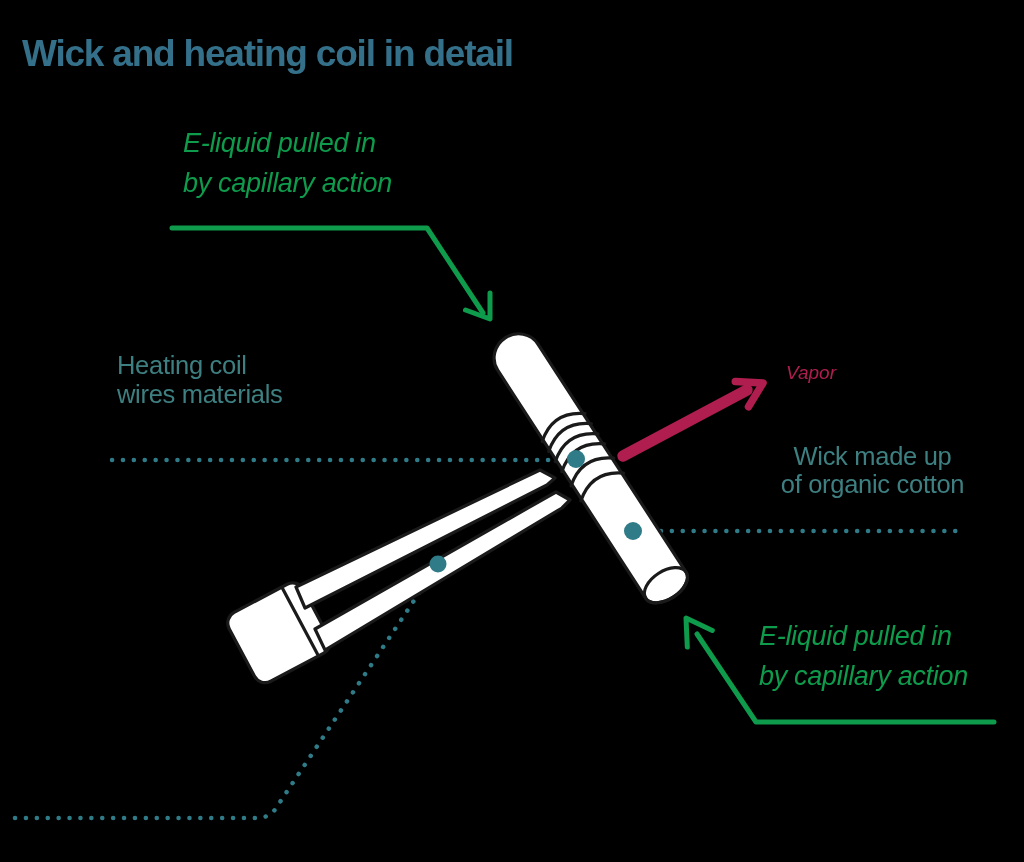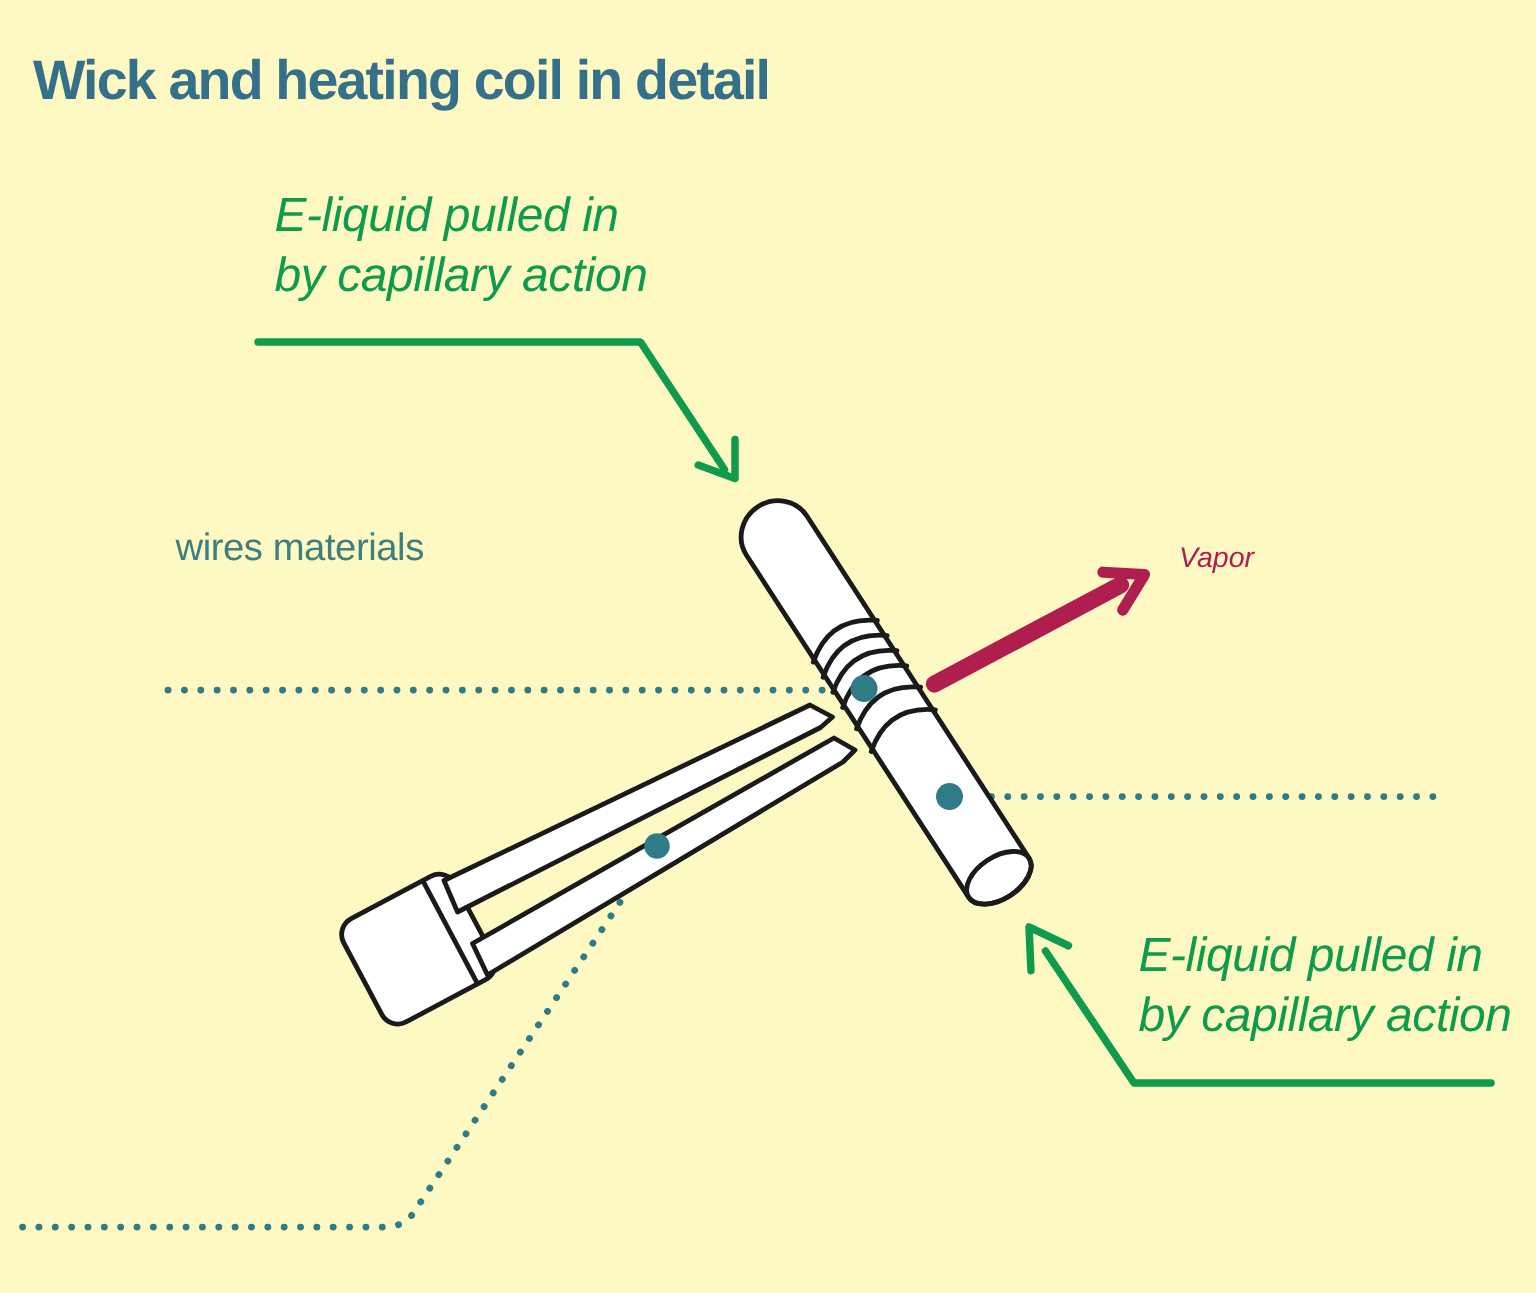--- a/index.html
+++ b/index.html
@@ -1,29 +1,29 @@
 <!DOCTYPE html>
 <html><head>
 <meta charset="utf-8">
 <style>
   html,body{margin:0;padding:0;background:#e8e8e8;}
   .stage{
     position:relative;width:1024px;height:862px;margin:0 auto;
-    background:#fef9c3;overflow:hidden;
+    background:#000000;overflow:hidden;
     font-family:"Liberation Sans", sans-serif;
   }
   .stage svg{position:absolute;left:0;top:0;}
   .page-title{
     position:absolute;left:22px;top:33px;margin:0;
     font-size:37px;font-weight:bold;letter-spacing:-1.2px;
     color:#35708a;white-space:nowrap;
   }
   .lbl{position:absolute;white-space:nowrap;}
   .teal{color:#3e7f81;font-size:25.5px;line-height:29px;letter-spacing:-0.3px;}
-  .green{color:#0e9b4c;font-size:32px;font-style:italic;line-height:40px;letter-spacing:-0.3px;}
+  .green{color:#0e9b4c;font-size:27px;font-style:italic;line-height:40px;letter-spacing:-0.3px;}
   .magenta{color:#b01e4f;font-size:19px;font-style:italic;}
   .wick-lbl{text-align:center;width:245px;line-height:27.5px;}
 </style>
 </head>
 <body>
 
 <div class="stage">
 
   <h1 class="page-title">Wick and heating coil in detail</h1>
 
@@ -79,25 +79,30 @@
       <path d="M748.5 406.7 L763 383 L735.3 381.5" stroke-width="7.5"></path>
     </g>
   </svg>
 
   <div class="lbl green" style="left:183px;top:123px;">
     <div>E-liquid pulled in</div>
     <div>by capillary action</div>
   </div>
 
   <div class="lbl teal" style="left:117px;top:351px;">
+    <div>Heating coil</div>
     <div>wires materials</div>
   </div>
 
   <div class="lbl magenta" style="left:786px;top:362px;">Vapor</div>
 
+  <div class="lbl teal wick-lbl" style="left:750px;top:443px;">
+    <div>Wick made up</div>
+    <div>of organic cotton</div>
+  </div>
 
   <div class="lbl green" style="left:759px;top:616px;">
     <div>E-liquid pulled in</div>
     <div>by capillary action</div>
   </div>
 
 
 </div>
 
 </body></html>

